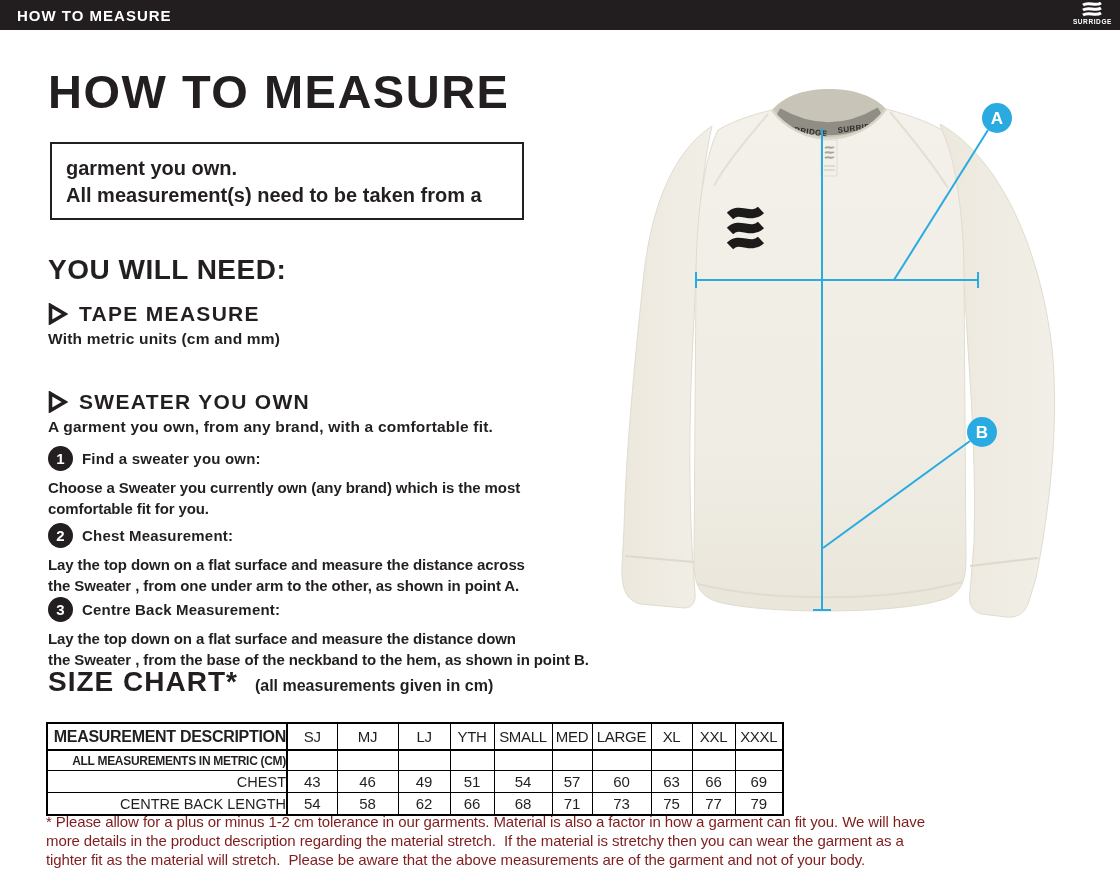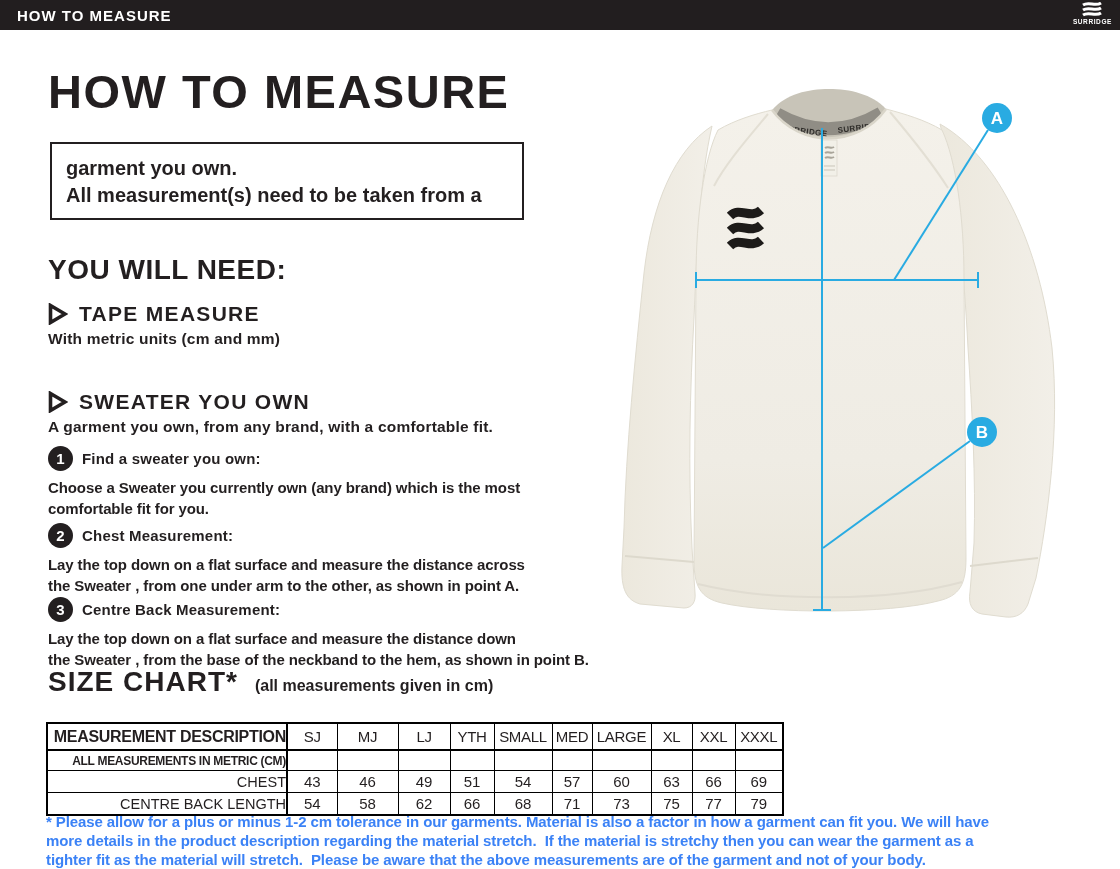--- a/index.html
+++ b/index.html
@@ -44,21 +44,21 @@
   table.size{left:46px;top:722px;border-collapse:collapse;table-layout:fixed;background:#fff;}
   table.size td,table.size th{border:1px solid #000;padding:0 0 0 4px;overflow:hidden;}
   table.size{border:2px solid #000;}
   table.size th{font-size:16px;font-weight:700;letter-spacing:-.3px;height:25px;border-bottom:2px solid #000;}
   table.size .lbl{text-align:right;border-right:2px solid #000;}
   table.size .num{text-align:center;padding:0;font-size:15px;font-weight:400;}
   tr.metric td{height:19px;font-size:12px;font-weight:700;letter-spacing:-.3px;}
   tr.data td{height:21px;font-size:14.5px;font-weight:400;}
 
   
-  .footnote{left:46px;top:812px;font-size:15px;font-weight:700;line-height:19px;letter-spacing:-.1px;color:#3b82f6;}
+  .footnote{left:46px;top:812px;font-size:15px;font-weight:400;line-height:19px;letter-spacing:-.1px;color:#7f1d1d;}
   .footnote div{white-space:pre;}
 
   svg text{font-family:"Liberation Sans","DejaVu Sans",sans-serif;}
 </style>
 </head>
 <body>
 
 <div class="abs topbar">
   <span class="topbar-title">HOW TO MEASURE</span>
   <div class="topbar-brand">

